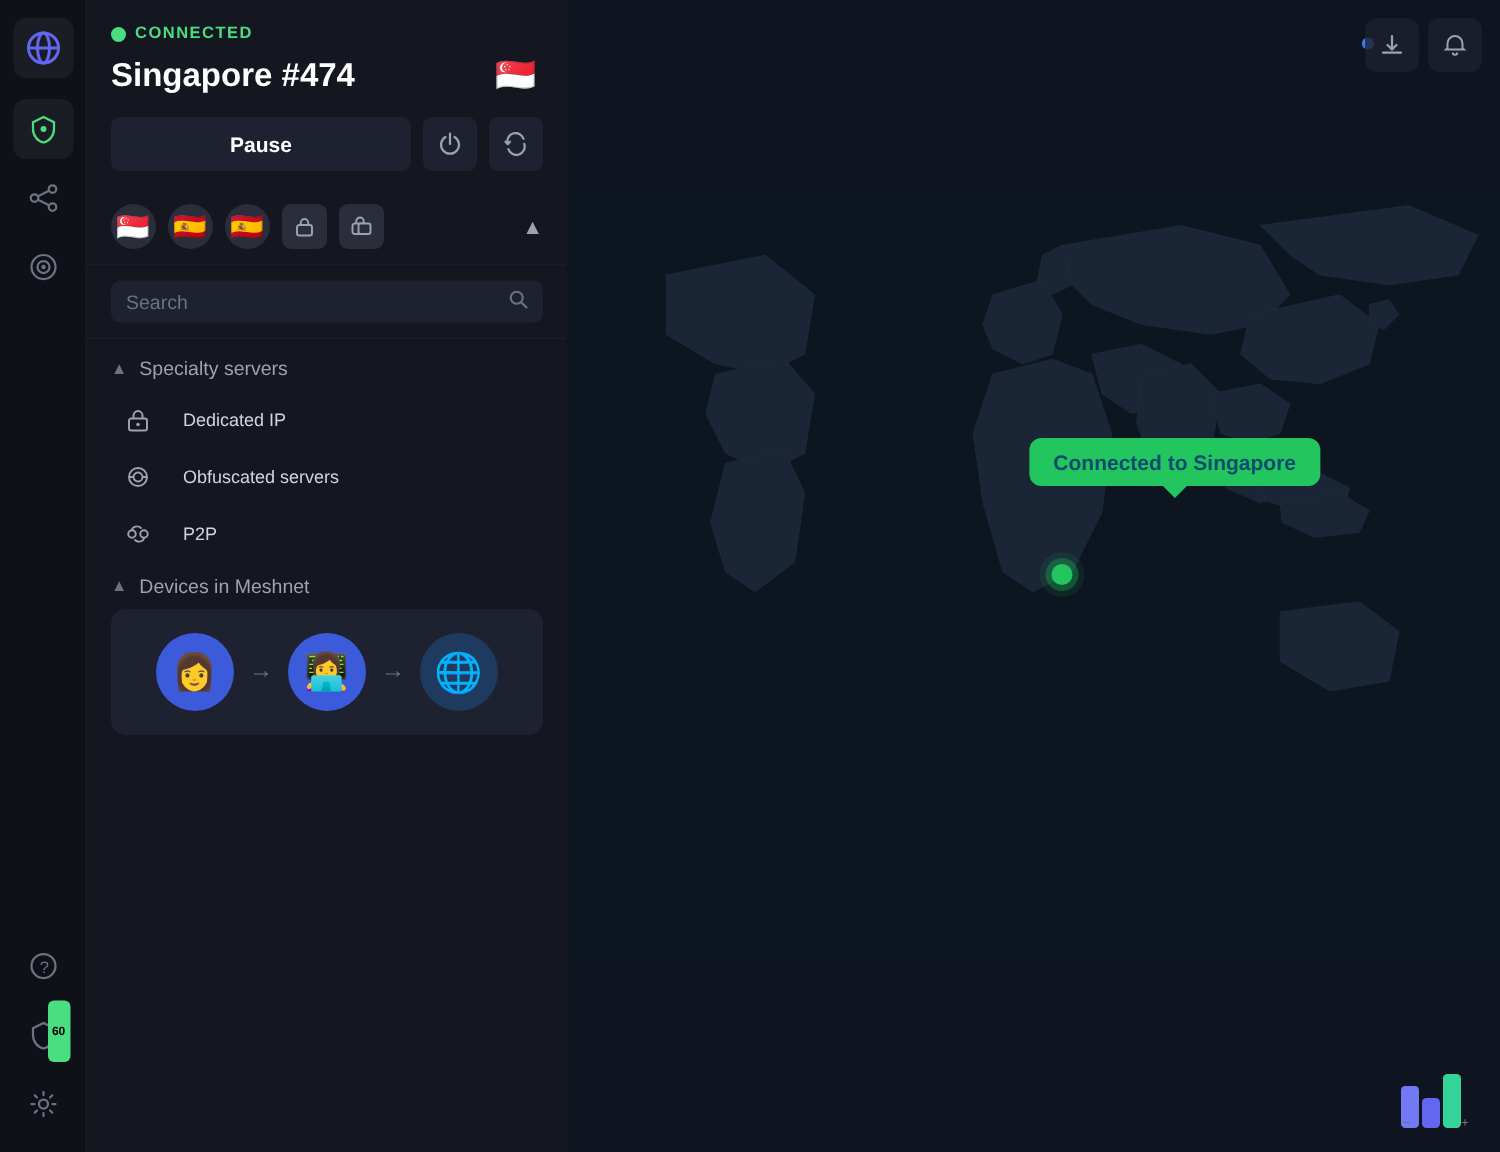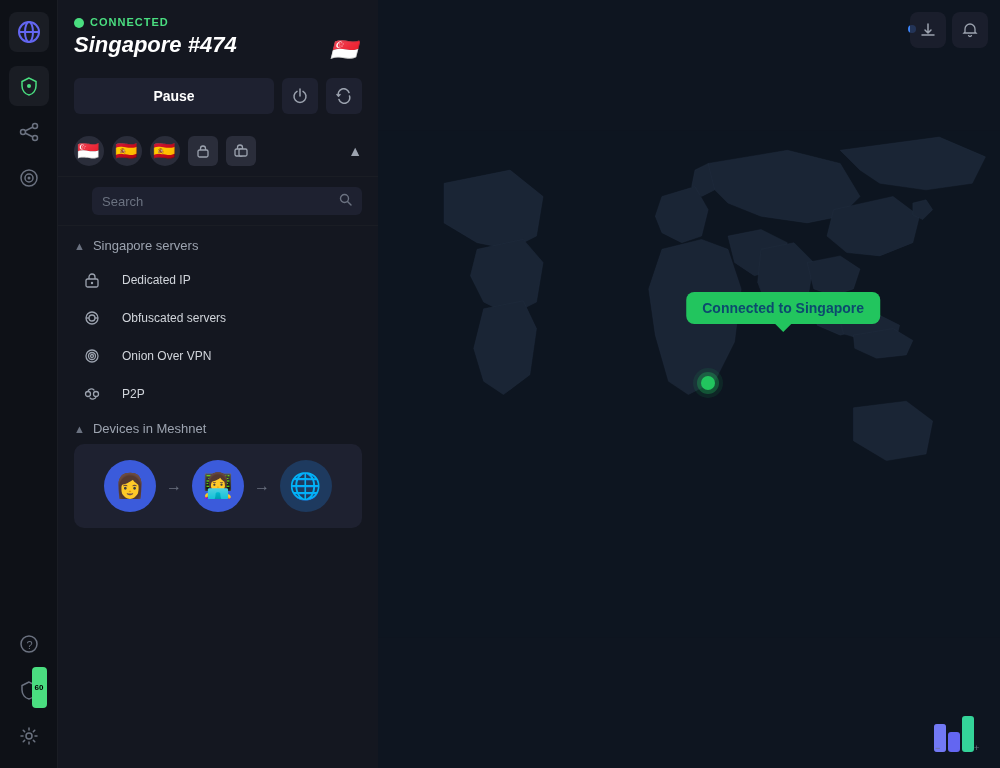--- a/index.html
+++ b/index.html
@@ -87,22 +87,22 @@
       margin-bottom: 4px;
     }
     .connected-dot {
       width: 10px;
       height: 10px;
       background: #4ade80;
       border-radius: 50%;
     }
     .server-title-row {
       display: flex;
+      align-items: center;
       justify-content: space-between;
-      font-style: italic;
     }
     .server-title {
       font-size: 22px;
       font-weight: 700;
       color: #fff;
     }
     .flag-circle {
       width: 36px;
       height: 36px;
       border-radius: 50%;
@@ -188,21 +188,20 @@
       padding: 10px 16px;
       border-bottom: 1px solid #1a1d24;
     }
     .search-box {
       display: flex;
       align-items: center;
       background: #1e2130;
       border-radius: 6px;
       padding: 6px 10px;
       gap: 8px;
-      margin-left: 18px;
     }
     .search-input {
       background: transparent;
       border: none;
       outline: none;
       color: #9ca3af;
       font-size: 13px;
       flex: 1;
     }
     .search-input::placeholder { color: #6b7280; }
@@ -497,21 +496,21 @@
           <line x1="8.5" y1="8.5" x2="12" y2="12" stroke="#6b7280" stroke-width="1.4" stroke-linecap="round"></line>
         </svg>
       </span>
     </div>
   </div>
 
   <div class="server-list">
 
     <div class="section-header">
       <span class="section-chevron">▲</span>
-      <span>Singapore servers</span>
+      <span>Specialty servers</span>
     </div>
 
     <div class="list-item">
       <div class="list-item-icon">
         <svg width="16" height="16" viewBox="0 0 16 16" fill="none">
           <rect x="2" y="7" width="12" height="8" rx="1.5" stroke="#9ca3af" stroke-width="1.3"></rect>
           <path d="M5 7V5a3 3 0 0 1 6 0v2" stroke="#9ca3af" stroke-width="1.3"></path>
           <circle cx="8" cy="11" r="1.2" fill="#9ca3af"></circle>
         </svg>
       </div>
@@ -524,30 +523,20 @@
         <svg width="16" height="16" viewBox="0 0 16 16" fill="none">
           <circle cx="8" cy="8" r="6" stroke="#9ca3af" stroke-width="1.3"></circle>
           <circle cx="8" cy="8" r="3" stroke="#9ca3af" stroke-width="1.3"></circle>
           <line x1="2" y1="8" x2="5" y2="8" stroke="#9ca3af" stroke-width="1.3"></line>
           <line x1="11" y1="8" x2="14" y2="8" stroke="#9ca3af" stroke-width="1.3"></line>
         </svg>
       </div>
       <span>Obfuscated servers</span>
     </div>
 
-    <div class="list-item">
-      <div class="list-item-icon">
-        <svg width="16" height="16" viewBox="0 0 16 16" fill="none">
-          <circle cx="8" cy="8" r="6" stroke="#9ca3af" stroke-width="1.3"></circle>
-          <circle cx="8" cy="8" r="3.5" stroke="#9ca3af" stroke-width="1.3"></circle>
-          <circle cx="8" cy="8" r="1.5" stroke="#9ca3af" stroke-width="1.3"></circle>
-        </svg>
-      </div>
-      <span>Onion Over VPN</span>
-    </div>
 
     <div class="list-item">
       <div class="list-item-icon">
         <svg width="16" height="16" viewBox="0 0 16 16" fill="none">
           <circle cx="4" cy="8" r="2.5" stroke="#9ca3af" stroke-width="1.3"></circle>
           <circle cx="12" cy="8" r="2.5" stroke="#9ca3af" stroke-width="1.3"></circle>
           <path d="M4 5.5C4 3 8 2 10 4M12 10.5C12 13 8 14 6 12" stroke="#9ca3af" stroke-width="1.2" stroke-linecap="round"></path>
         </svg>
       </div>
       <span>P2P</span>

